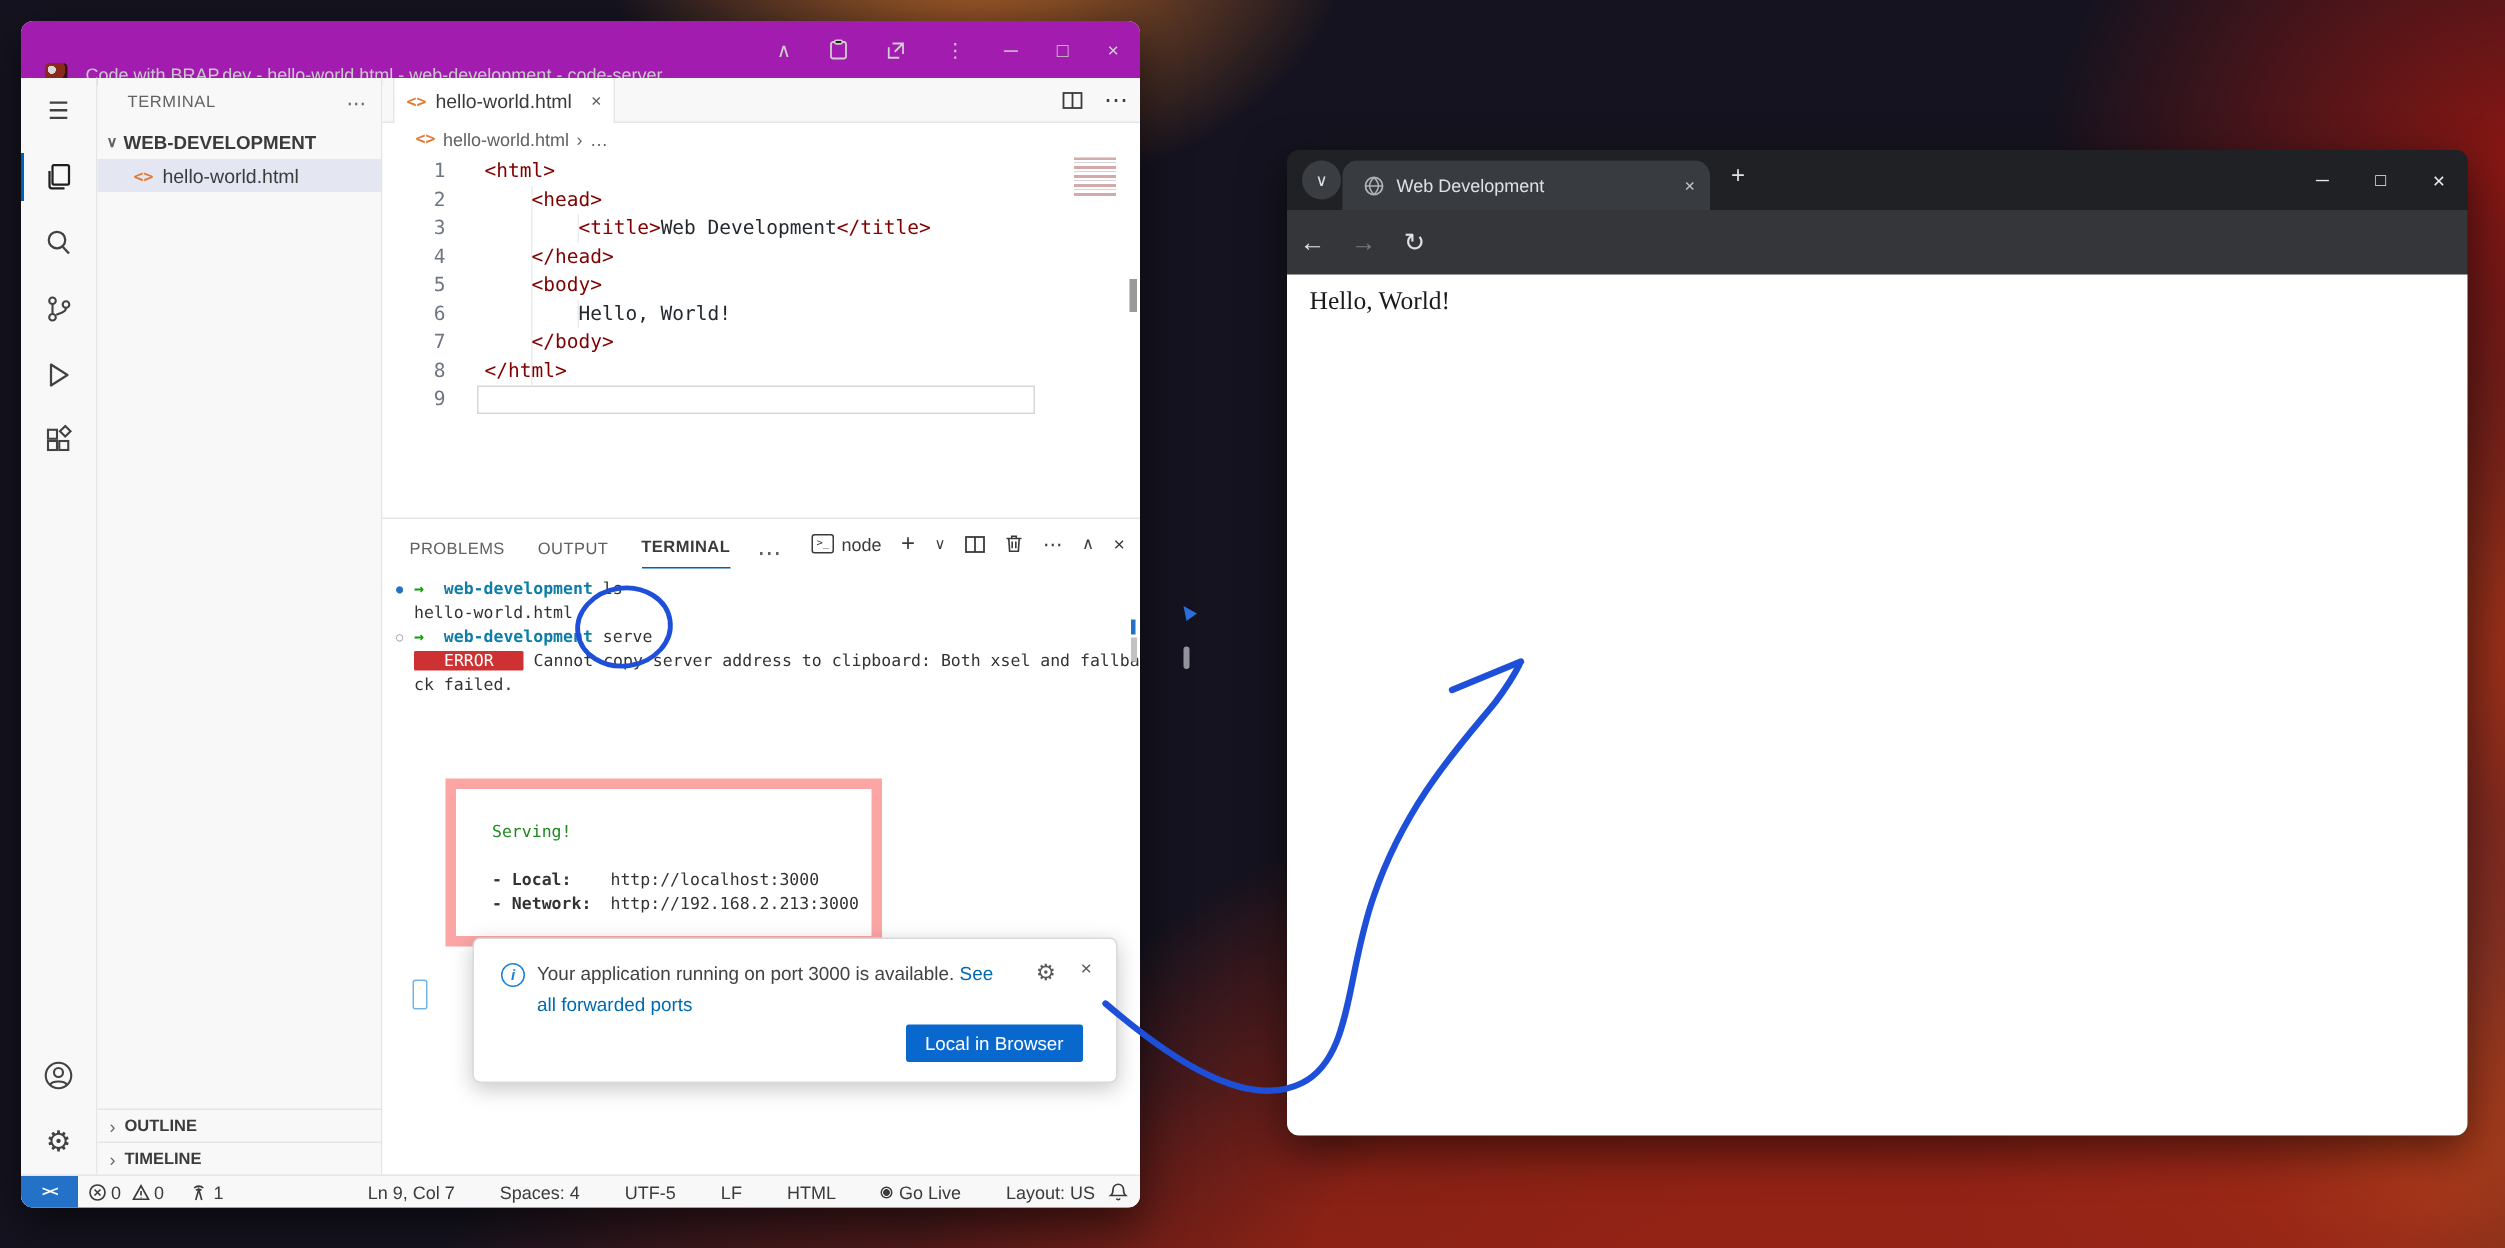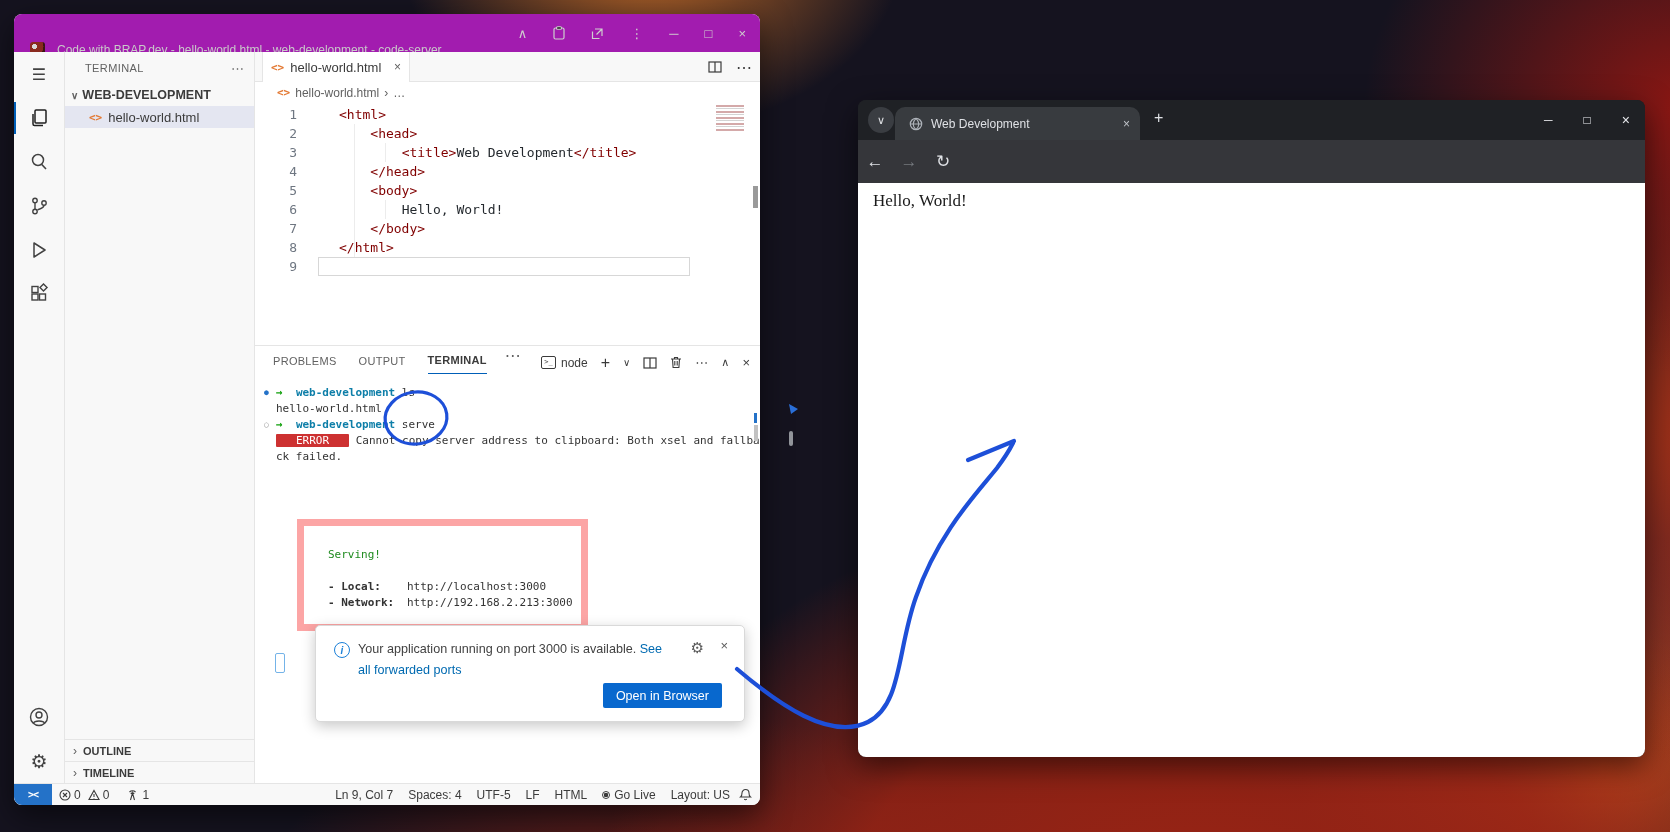--- a/index.html
+++ b/index.html
@@ -54,31 +54,31 @@
          border-right:1px solid #e5e5e5; border-left:1px solid #e5e5e5; display:flex; align-items:center; gap:6px; padding:0 8px; }
   .tab-label { font-size:13px; color:#3b3b3b; flex:1; }
   .tab-close { color:#616161; font-size:12px; }
   .tab-actions { position:absolute; right:8px; top:0; height:30px; display:flex; align-items:center; gap:14px; color:#3b3b3b; }
   .breadcrumb { position:absolute; left:0; top:30px; width:505px; height:21px; display:flex; align-items:center;
                 gap:5px; padding-left:22px; font-size:12px; color:#616161; }
   .editor { position:absolute; left:0; top:51px; width:505px; height:242px; overflow:hidden;
             font-family:"DejaVu Sans Mono",monospace; font-size:13px; line-height:19px; }
   .gutter { position:absolute; left:0; top:2px; width:50px; text-align:right; color:#6e7681; }
   .gutter div { height:19px; padding-right:8px; }
-  .code { position:absolute; left:84px; top:2px; white-space:pre; }
+  .code { position:absolute; left:68px; top:2px; white-space:pre; }
   .cline { height:19px; }
   .tok-tag { color:#800000; } .tok-plain { color:#24292e; } .tok-text { color:#24292e; }
   .guide { position:absolute; width:1px; background:#ececec; }
   .cur-line { position:absolute; left:63px; top:154px; width:372px; height:19px; border:1px solid #d7d7d7; }
   .minimap { position:absolute; right:16px; top:2px; width:28px; height:27px; opacity:.75;
      background:repeating-linear-gradient(180deg, rgba(128,0,0,.45) 0 2px, rgba(0,0,0,0) 2px 3px, rgba(90,90,90,.35) 3px 4px, rgba(0,0,0,0) 4px 6px); }
   .ed-thumb { position:absolute; right:2px; top:83px; width:5px; height:22px; background:#9a9a9a; }
 
   .panel { position:absolute; left:241px; top:331px; width:505px; height:438px; background:#fff; border-top:1px solid #e5e5e5; }
-  .panel-header { position:absolute; left:0; top:0; width:505px; height:33px; display:flex; align-items:flex-start; }
+  .panel-header { position:absolute; left:0; top:0; width:505px; height:33px; display:flex; align-items:flex-end; }
   .ptabs { display:flex; align-items:center; gap:22px; padding-left:18px; }
   .ptab { font-size:11px; color:#616161; letter-spacing:.3px; padding:8px 0 7px; }
   .ptab.active { color:#3b3b3b; border-bottom:1px solid #005fb8;font-weight:bold; }
   .ptab-more { margin-left:18px; color:#616161; }
   .panel-actions { position:absolute; right:10px; top:0; height:33px; display:flex; align-items:center; gap:13px; color:#3b3b3b; }
   .shell-chip { display:flex; align-items:center; gap:5px; }
   .term-chip-ico { width:15px; height:13px; border:1px solid #3b3b3b; border-radius:2px; font-size:7px; line-height:11px;
                    text-align:center; font-family:"DejaVu Sans Mono",monospace; color:#3b3b3b; }
   .shell-label { font-size:12px; color:#3b3b3b; }
   .pa-glyph { font-size:13px; }
@@ -113,21 +113,21 @@
   .toast-btn { position:absolute; right:22px; bottom:13px; height:25px; padding:0 13px; background:#0868ce; color:#fff;
                font-size:12.5px; display:flex; align-items:center; border:none; border-radius:2px; }
 
   .statusbar { position:absolute; left:0; top:769px; width:746px; height:22px; background:#f8f8f8;
                border-top:1px solid #e5e5e5; font-size:12px; color:#3b3b3b; display:flex; align-items:center; }
   .remote-badge { width:38px; height:22px; background:#2472c8; color:#fff; display:flex; align-items:center; justify-content:center;
                   font-family:"DejaVu Sans Mono",monospace; font-size:10px; font-weight:700; letter-spacing:-1px; }
   .sb-left { display:flex; align-items:center; gap:5px; margin-left:7px; }
   .sb-group { display:flex; align-items:center; gap:3px; }
   .sb-ports { margin-left:12px; }
-  .sb-right { position:absolute; right:30px; display:flex; align-items:center; gap:15px; white-space:nowrap; }
+  .sb-right { position:absolute; right:30px; display:flex; align-items:center; gap:30px; white-space:nowrap; }
   .sb-ico.broadcast { display:inline-block; width:8px; height:8px; border:1px solid #3b3b3b; border-radius:50%;
                       background:radial-gradient(circle, #3b3b3b 0 2px, transparent 2.5px); margin-right:4px; }
   .sb-bell { position:absolute; right:8px; top:4px; }
 
   
   .browser { position:absolute; left:858px; top:100px; width:787px; height:657px; border-radius:8px;
              box-shadow:0 10px 30px rgba(0,0,0,.55); background:#1f2125; }
   .b-tabstrip { position:absolute; left:0; top:0; width:787px; height:40px; background:#1f2125; border-radius:8px 8px 0 0; }
   .b-tsearch { position:absolute; left:10px; top:7px; width:26px; height:26px; border-radius:50%; background:#3a3d42;
                color:#dfe1e5; font-size:11px; display:flex; align-items:center; justify-content:center; }
@@ -365,21 +365,21 @@
     </div>
   </div>
 
   <div class="toast">
     <span class="toast-info">i</span>
     <div class="toast-text">
       <span>Your application running on port 3000 is available. </span><span class="toast-link">See all forwarded ports</span>
     </div>
     <span class="toast-gear">⚙</span>
     <span class="toast-close">×</span>
-    <button class="toast-btn">Open in Browser</button>
+    <button class="toast-btn">Local in Browser</button>
   </div>
 
   <footer class="statusbar">
     <span class="remote-badge">&gt;&lt;</span>
     <span class="sb-left">
       <span class="sb-group">
         <svg class="icon" width="12" height="12" viewBox="0 0 12 12">
             <circle cx="6" cy="6" r="5" fill="none" stroke="#3b3b3b" stroke-width="1.1"></circle>
             <path d="M4 4l4 4M8 4l-4 4" stroke="#3b3b3b" stroke-width="1.1"></path>
           </svg>

